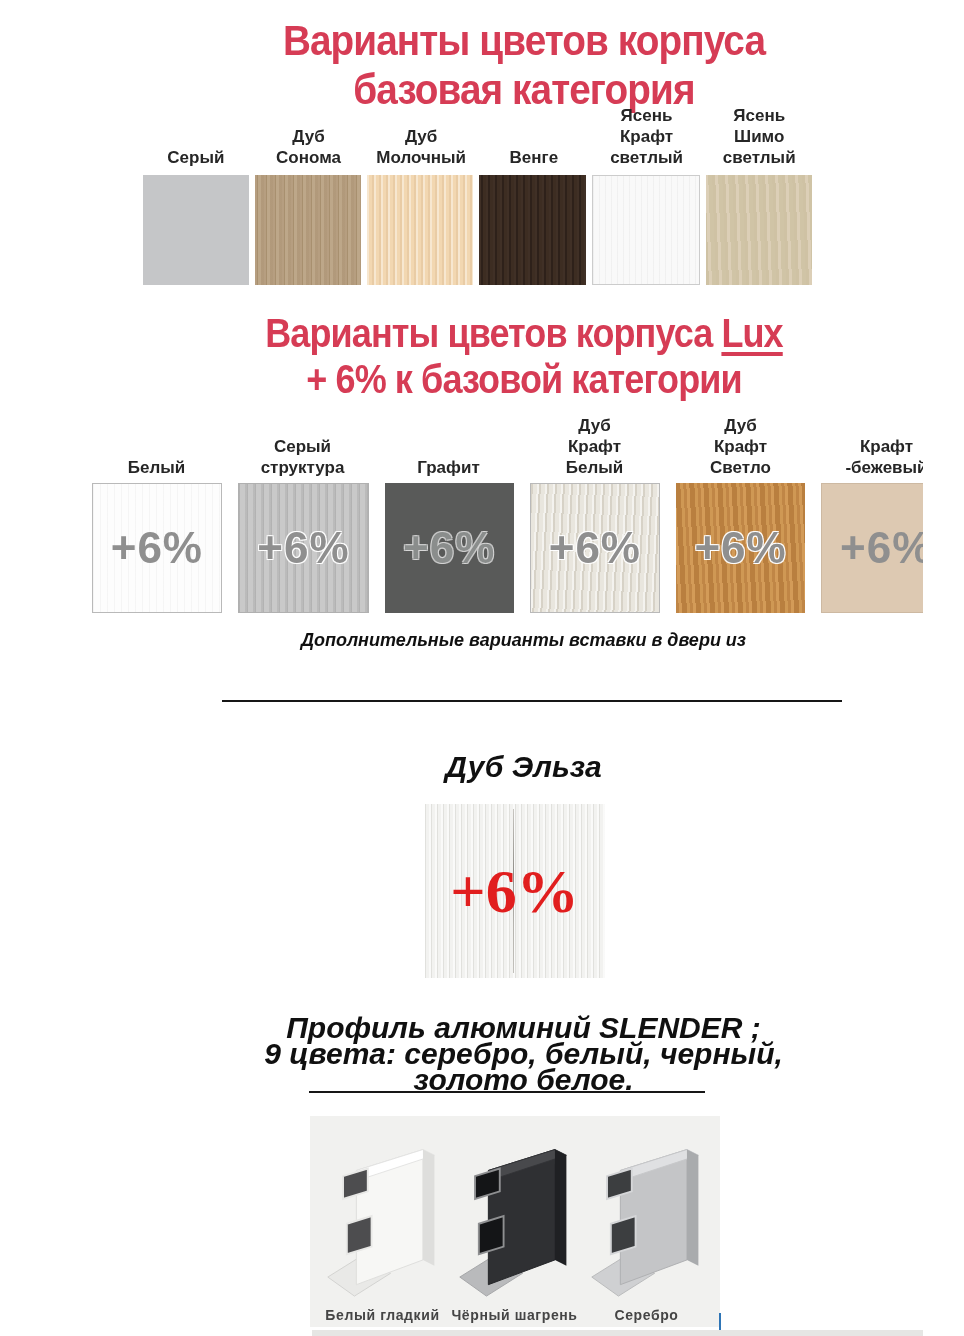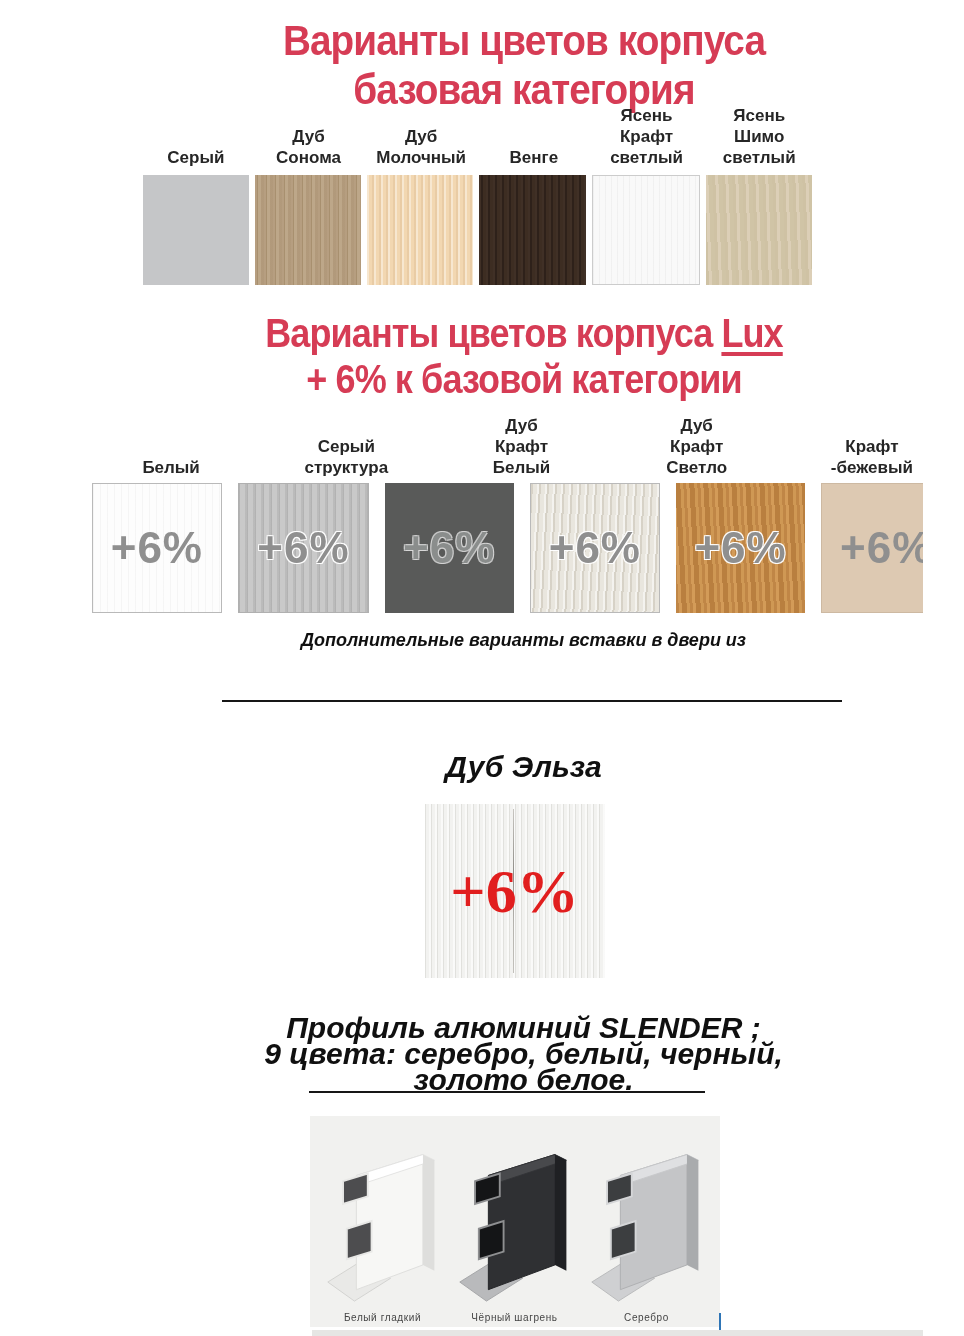--- a/index.html
+++ b/index.html
@@ -67,21 +67,21 @@
   #swatch-elza::after{content:"";position:absolute;left:49%;top:3%;bottom:3%;width:1px;
      background:linear-gradient(#c7c5c0,#8f8d88 40%,#b5b3ae 70%,#c2c0bb);}
   #surcharge-elza{position:relative;font-family:"Liberation Serif", serif;font-weight:700;
      font-size:62px;color:#e11e1e;z-index:2;}
 
   
   #photo{position:absolute;top:1116px;left:268px;width:410px;height:211px;background:#f1f1ef;
          display:flex;justify-content:space-between;padding:12px 8px 4px 8px;box-sizing:border-box;}
   .figure{width:130px;display:flex;flex-direction:column;align-items:center;justify-content:flex-end;}
   .figure svg{display:block;}
-  .figure-label{font-size:10px;font-weight:400;color:#454545;letter-spacing:.6px;margin-top:2px;white-space:nowrap;}
+  .figure-label{font-size:14px;font-weight:700;color:#454545;letter-spacing:.6px;margin-top:2px;white-space:nowrap;}
 
   #blue-line{position:absolute;top:1313px;left:677px;width:2px;height:23px;background:#2e75b6;}
   #bottom-strip{position:absolute;top:1330px;left:270px;width:650px;height:6px;background:#e6e6e4;}
 </style>
 </head>
 <body>
 
 <div id="page">
 
   <div class="red-title" id="title-base">
@@ -138,20 +138,25 @@
 
   <div class="label-row" id="labels-lux">
     <div class="label-col">
       <span>Белый</span>
       <span></span>
       <span></span>
     </div>
     <div class="label-col">
       <span>Серый</span>
       <span>структура</span>
+      <span></span>
+    </div>
+    <div class="label-col">
+      <span>Графит</span>
+      <span></span>
       <span></span>
     </div>
     <div class="label-col">
       <span>Дуб</span>
       <span>Крафт</span>
       <span>Белый</span>
     </div>
     <div class="label-col">
       <span>Дуб</span>
       <span>Крафт</span>

